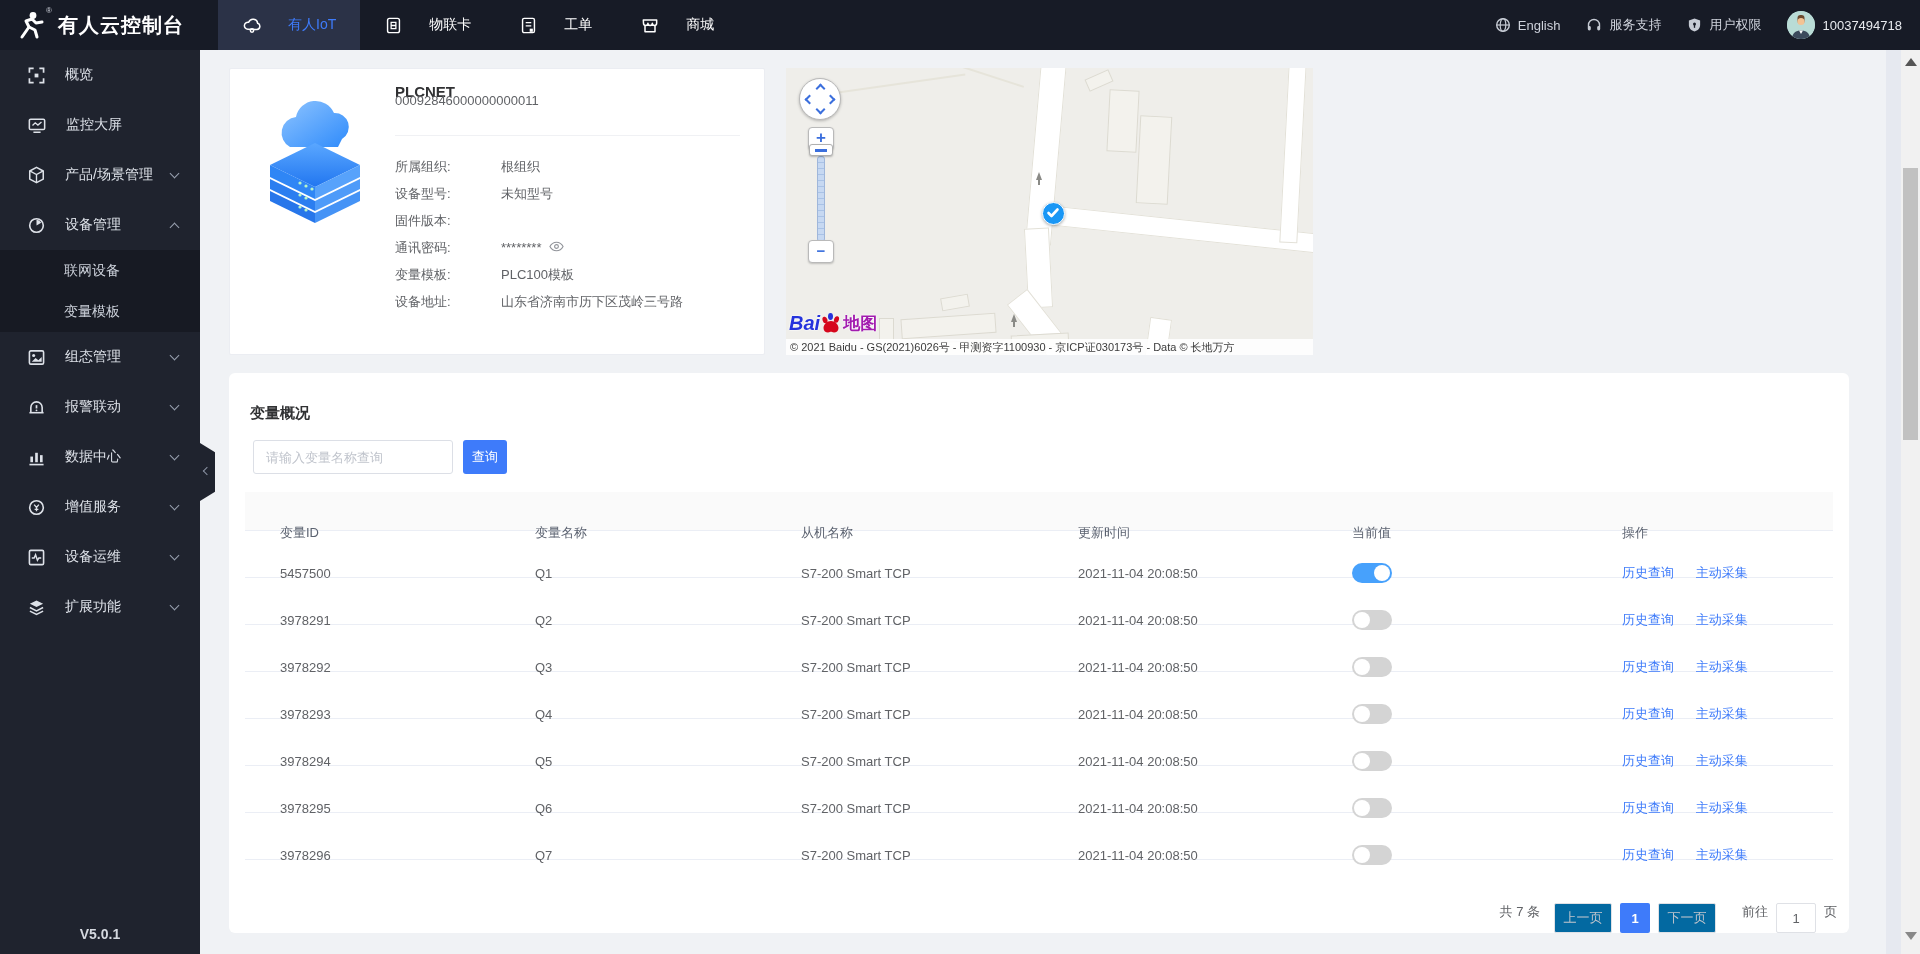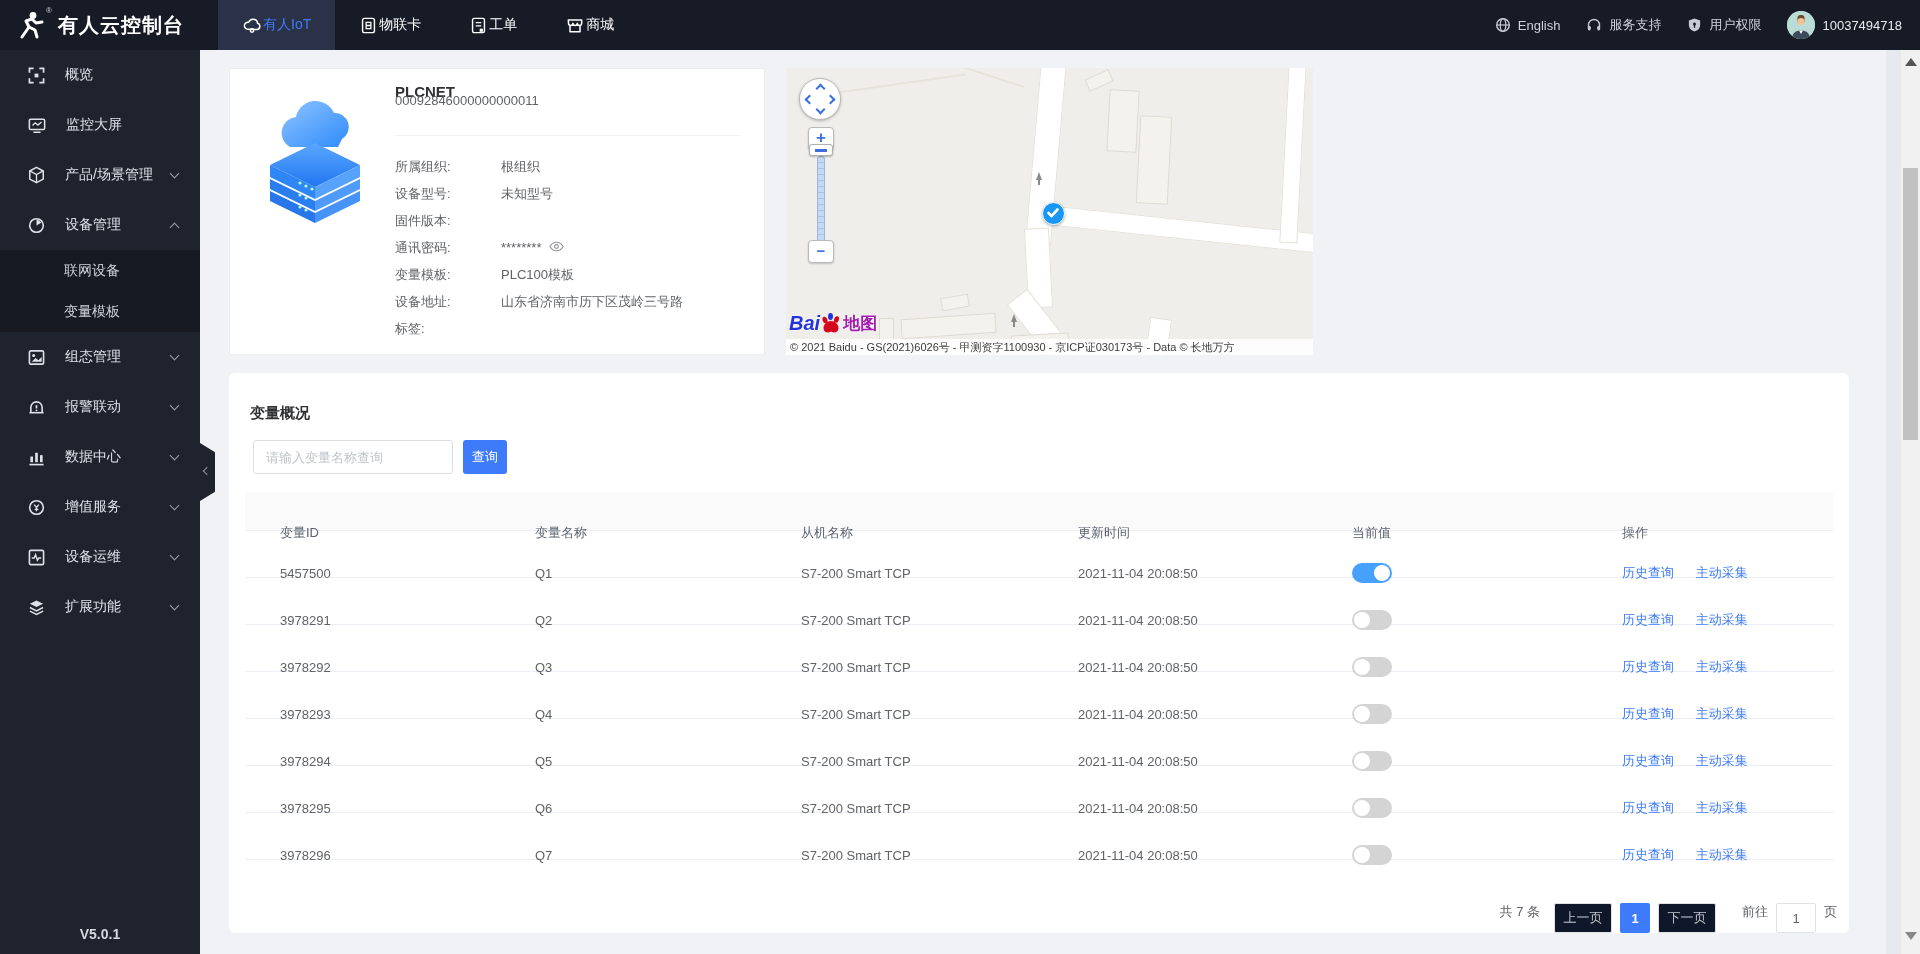--- a/index.html
+++ b/index.html
@@ -8,21 +8,21 @@
   #app { position:relative; width:1920px; height:954px; background:#f0f2f5; overflow:hidden; }
 
   
   .topbar { position:absolute; left:0; top:0; width:1920px; height:50px; background:#171b26;
     display:flex; align-items:stretch; z-index:30; }
   .logo-area { width:218px; display:flex; align-items:center; padding-left:16px; gap:12px; }
   .logo-mark { position:relative; width:30px; height:30px; }
   .logo-reg { position:absolute; right:-6px; top:-4px; color:#cfd3dc; font-size:8px; }
   .logo-title { color:#ffffff; font-size:20px; font-weight:bold; letter-spacing:1px; white-space:nowrap; }
   .tabs { display:flex; align-items:stretch; }
-  .tab { display:flex; align-items:center; gap:1px; padding:0 24px; color:#ffffff; font-size:14px; cursor:pointer; }
+  .tab { display:flex; align-items:center; gap:26px; padding:0 24px; color:#ffffff; font-size:14px; cursor:pointer; }
   .tab.active { background:#2b3247; color:#3e7bfa; }
   .tab svg { flex:0 0 auto; }
   .topbar-right { margin-left:auto; display:flex; align-items:center; gap:26px; padding-right:18px; }
   .tb-item { display:flex; align-items:center; gap:7px; color:#cfd3dc; font-size:13px; cursor:pointer; white-space:nowrap; }
   .avatar { width:28px; height:28px; border-radius:50%; background:#b9dcd6; overflow:hidden; flex:0 0 auto; }
   .phone { color:#e8eaee; font-size:13px; }
 
   
   .sidebar { position:absolute; left:0; top:50px; width:200px; height:904px; background:#1f232e; z-index:25; }
   .side-item { position:relative; height:50px; display:flex; align-items:center; padding-left:28px; gap:20px;
@@ -104,21 +104,21 @@
     cursor:pointer; vertical-align:middle; }
   .toggle::after { content:""; position:absolute; left:2px; top:2px; width:16px; height:16px; border-radius:50%;
     background:#fff; transition:left .2s; }
   .toggle.on { background:#47a1fc; }
   .toggle.on::after { left:22px; }
   .op-link { color:#3e7bfa; cursor:pointer; margin-right:18px; }
 
   .pagination { position:absolute; right:12px; top:530px; display:flex; align-items:flex-start; gap:8px;
     font-size:13px; color:#606266; }
   .pg-total { margin-right:6px; }
-  .pg-btn { min-width:58px; height:30px; background:#0f172a; border:1px solid #dfe1e6; border-radius:2px;
+  .pg-btn { min-width:58px; height:30px; background:#0369a1; border:1px solid #dfe1e6; border-radius:2px;
     color:#c0c4cc; font-size:13px; display:flex; align-items:center; justify-content:center; cursor:default; }
   .pg-num { width:30px; height:30px; background:#3e7bfa; color:#fff; border-radius:2px; font-weight:bold;
     display:flex; align-items:center; justify-content:center; cursor:pointer; }
   .pg-goto { margin-left:18px; }
   .pg-input { width:40px; height:30px; border:1px solid #dfe1e6; border-radius:2px; text-align:center;
     font-size:13px; color:#606266; outline:none; font-family:"Liberation Sans","DejaVu Sans",sans-serif; }
 
   
   .edge-strip { position:absolute; left:1886px; top:50px; width:15px; height:904px; background:#e6e9f0; }
   .scrollbar { position:absolute; left:1901px; top:50px; width:19px; height:904px; background:#f1f1f1; }
@@ -375,24 +375,20 @@
         </span>
       </div>
       <div class="dev-row">
         <span class="lbl">变量模板:</span>
         <span>PLC100模板</span>
       </div>
       <div class="dev-row">
         <span class="lbl">设备地址:</span>
         <span>山东省济南市历下区茂岭三号路</span>
       </div>
-      <div class="dev-row">
-        <span class="lbl">标签:</span>
-        <span></span>
-      </div>
     </div>
   </div>
 
   <div class="map-card">
 
     <div class="mline" style="left:30px;top:16px;width:150px;height:2px;transform:rotate(-8deg);"></div>
     <div class="mline" style="left:150px;top:4px;width:90px;height:2px;transform:rotate(18deg);"></div>
 
     <div class="mroad" style="left:247px;top:-8px;width:26px;height:185px;transform:rotate(5deg);"></div>
     <div class="mroad" style="left:240px;top:160px;width:25px;height:80px;transform:rotate(-3deg);"></div>

